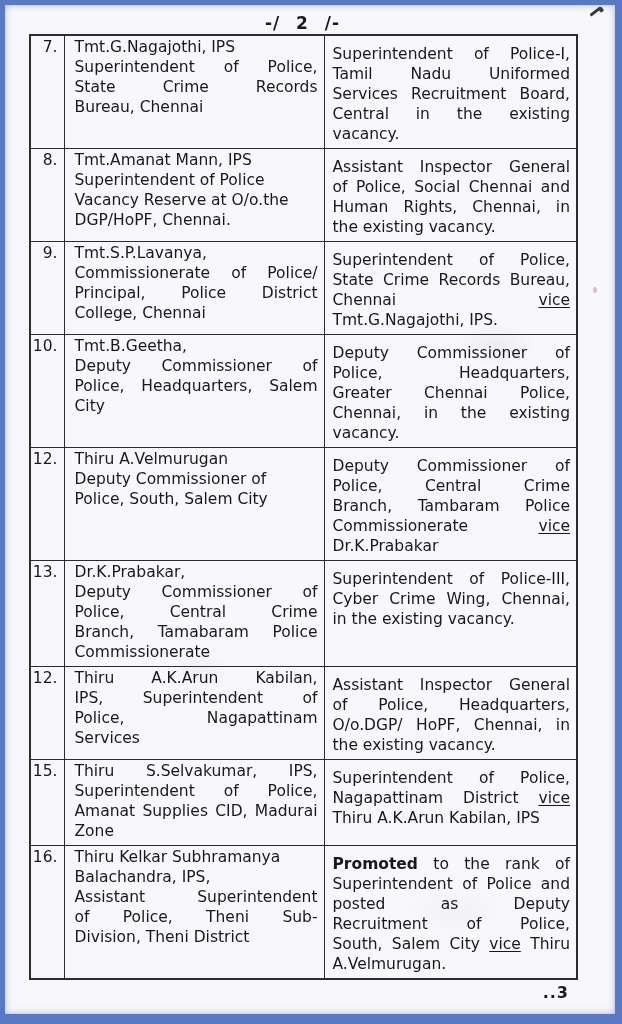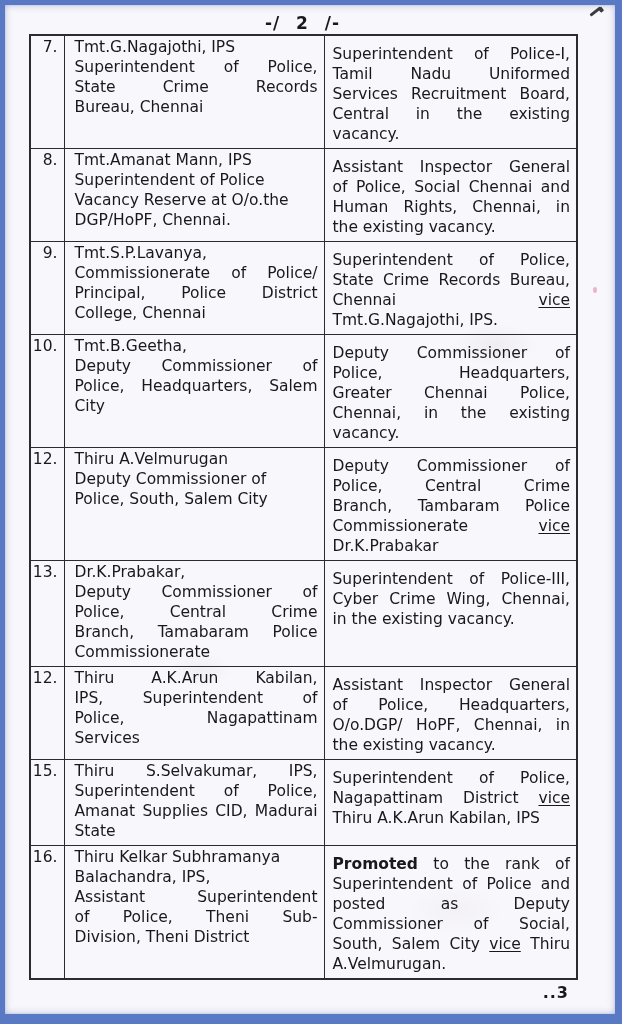--- a/index.html
+++ b/index.html
@@ -207,42 +207,42 @@
               <div class="ln sp">O/o.DGP/ HoPF, Chennai, in</div>
               <div class="ln">the existing vacancy.</div>
             </td>
           </tr>
           <tr>
             <td class="num">15.</td>
             <td class="cf">
               <div class="ln sp">Thiru S.Selvakumar, IPS,</div>
               <div class="ln sp">Superintendent of Police,</div>
               <div class="ln sp">Amanat Supplies CID, Madurai</div>
-              <div class="ln">State</div>
+              <div class="ln">Zone</div>
             </td>
             <td class="ct">
               <div class="ln sp">Superintendent of Police,</div>
               <div class="ln sp">Nagapattinam District <u>vice</u></div>
               <div class="ln">Thiru A.K.Arun Kabilan, IPS</div>
             </td>
           </tr>
           <tr>
             <td class="num">16.</td>
             <td class="cf">
               <div class="ln">Thiru Kelkar Subhramanya</div>
               <div class="ln">Balachandra, IPS,</div>
               <div class="ln sp">Assistant Superintendent</div>
               <div class="ln sp">of Police, Theni Sub-</div>
               <div class="ln">Division, Theni District</div>
             </td>
             <td class="ct">
               <div class="ln sp"><b>Promoted</b> to the rank of</div>
               <div class="ln sp">Superintendent of Police and</div>
               <div class="ln sp">posted as Deputy</div>
-              <div class="ln sp">Commissioner of Social,</div>
+              <div class="ln sp">Recruitment of Police,</div>
               <div class="ln sp">South, Salem City <u>vice</u> Thiru</div>
               <div class="ln">A.Velmurugan.</div>
             </td>
           </tr>
         </tbody>
     </table>
 
     <div class="ftr">..3</div>
   </div>
 </div>

